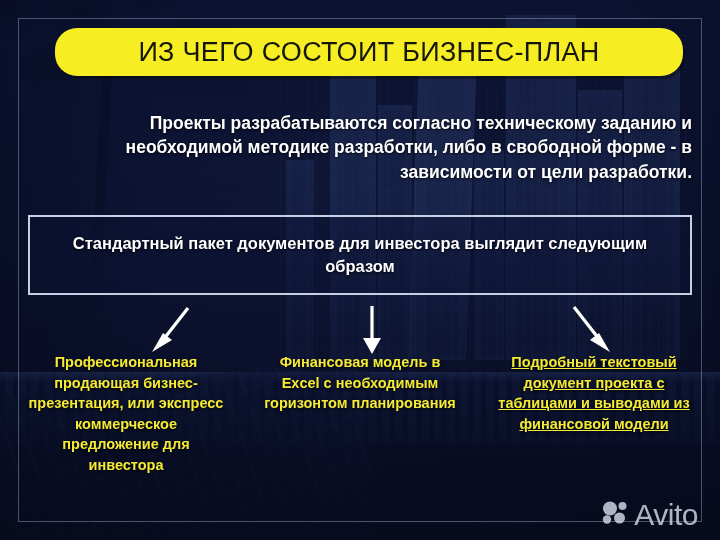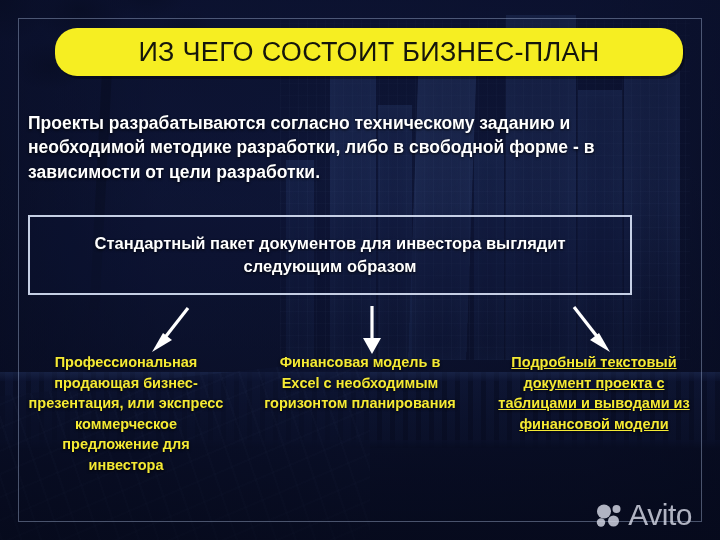--- a/index.html
+++ b/index.html
@@ -162,33 +162,33 @@
     white-space: nowrap;
     line-height: 1;
     font-family: "Liberation Sans", sans-serif;
   }
 
   
   .lead {
     position: absolute;
     left: 28px; top: 93px;
     width: 664px;
-    text-align: left;
+    text-align: right;
     color: #ffffff;
     font-size: 17.5px;
     font-weight: bold;
     line-height: 1.42;
     text-shadow: 0 1px 3px rgba(0,0,0,0.85);
   }
 
   
   .sub-box {
     position: absolute;
     left: 28px; top: 215px;
-    width: 604px; height: 80px;
+    width: 664px; height: 80px;
     border: 2px solid rgba(214,224,244,0.92);
     box-sizing: border-box;
     display: flex;
     align-items: center;
     justify-content: center;
     background: rgba(12,20,52,0.30);
   }
   .sub-box .sub-text {
     color: #ffffff;
     font-size: 16.5px;
@@ -225,23 +225,22 @@
     line-height: 1.42;
     text-shadow: 0 1px 3px rgba(0,0,0,0.9);
   }
   .col.c1 { padding-top: 0px; }
   .col.c2 { padding-top: 0px; }
   .col.c3 { padding-top: 0px; text-decoration: underline; }
 
   
   .watermark {
     position: absolute;
-    right: 28px; bottom: 10px;
+    right: 22px; bottom: 10px;
     display: flex;
-    align-items: center;
     gap: 6px;
     opacity: 0.82;
   }
   .wm-dots { display: block; }
   .wm-text {
     color: #d6d9e6;
     font-size: 30px;
     font-weight: 500;
     line-height: 1;
     letter-spacing: -0.5px;

